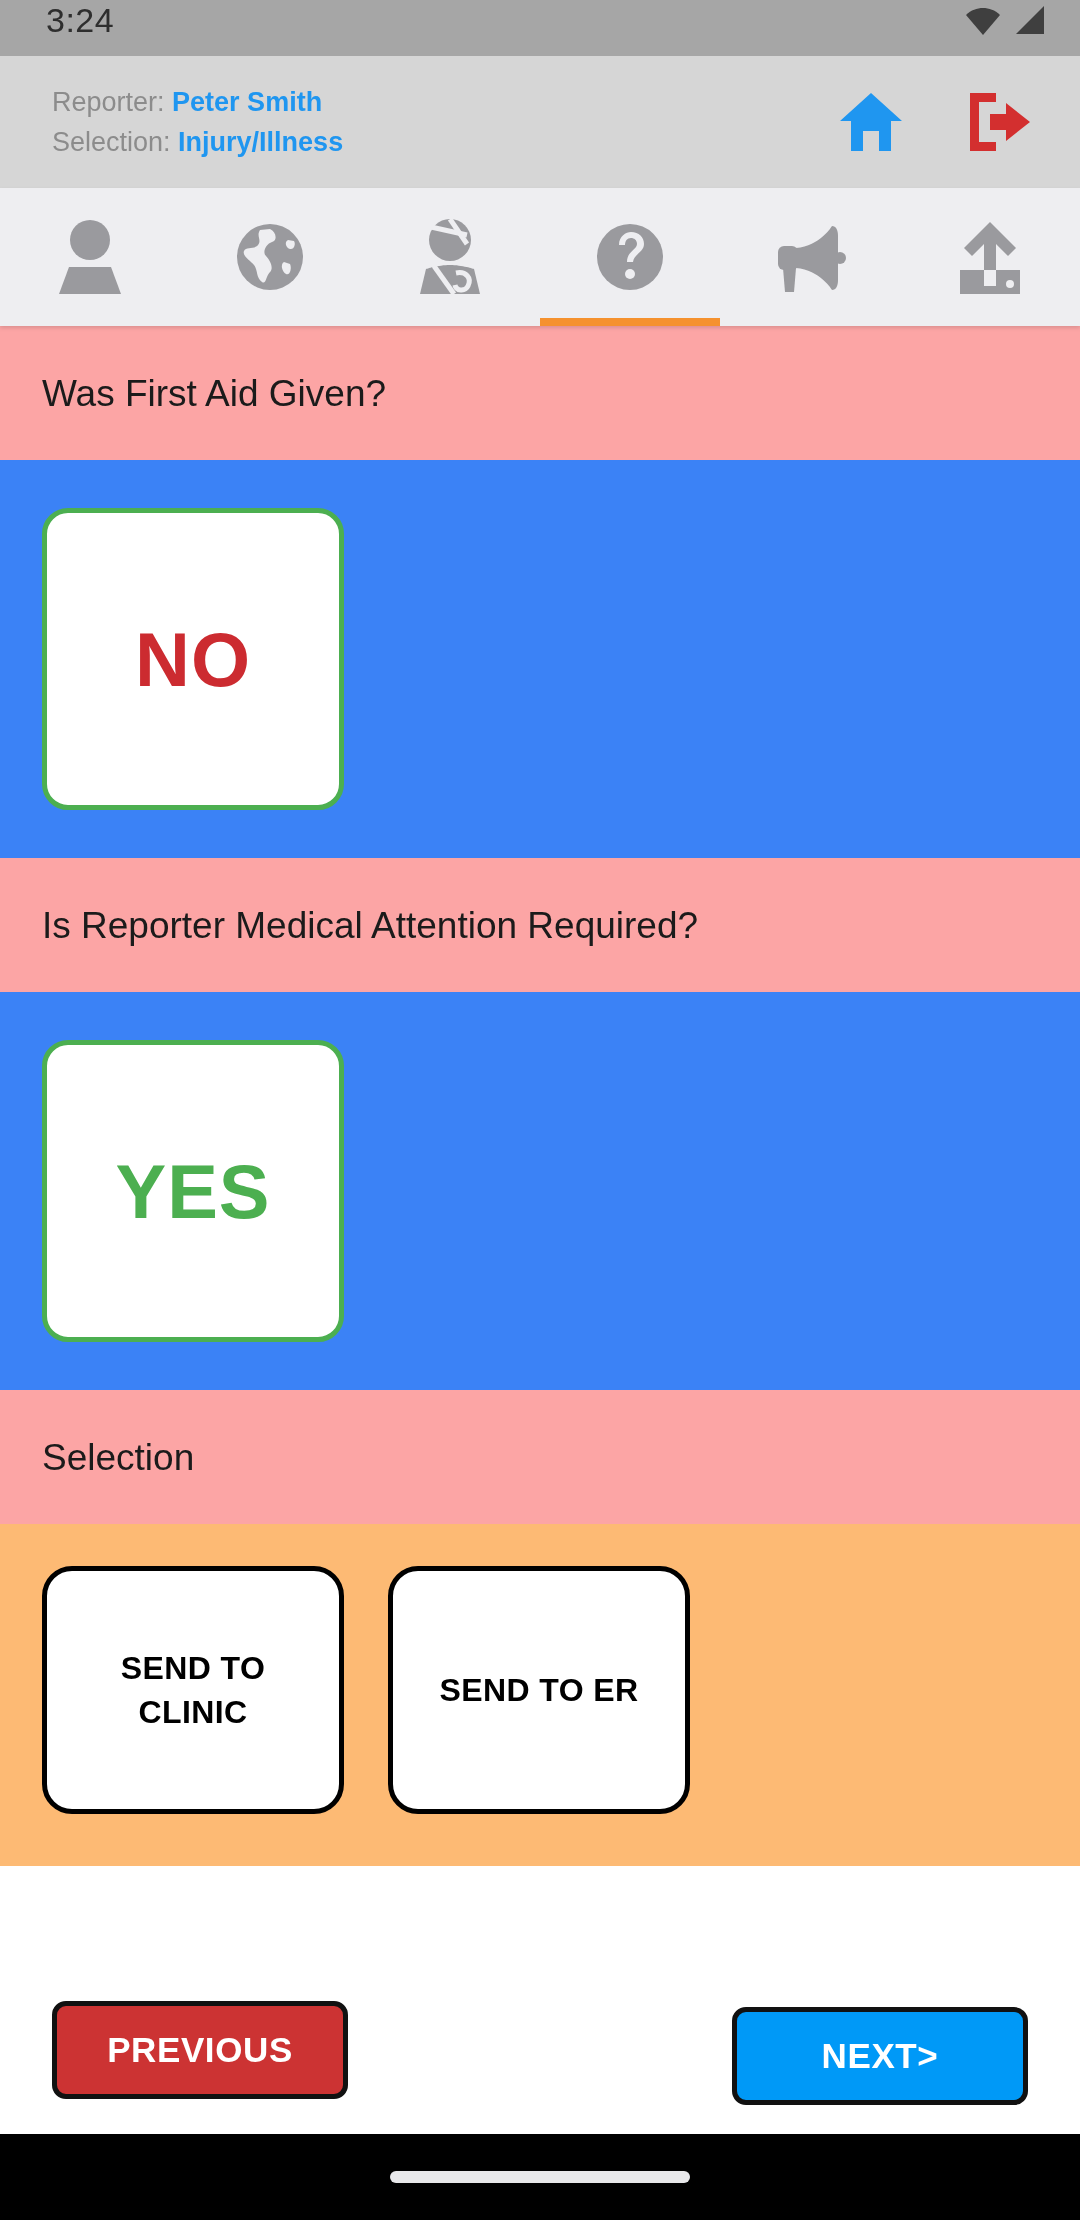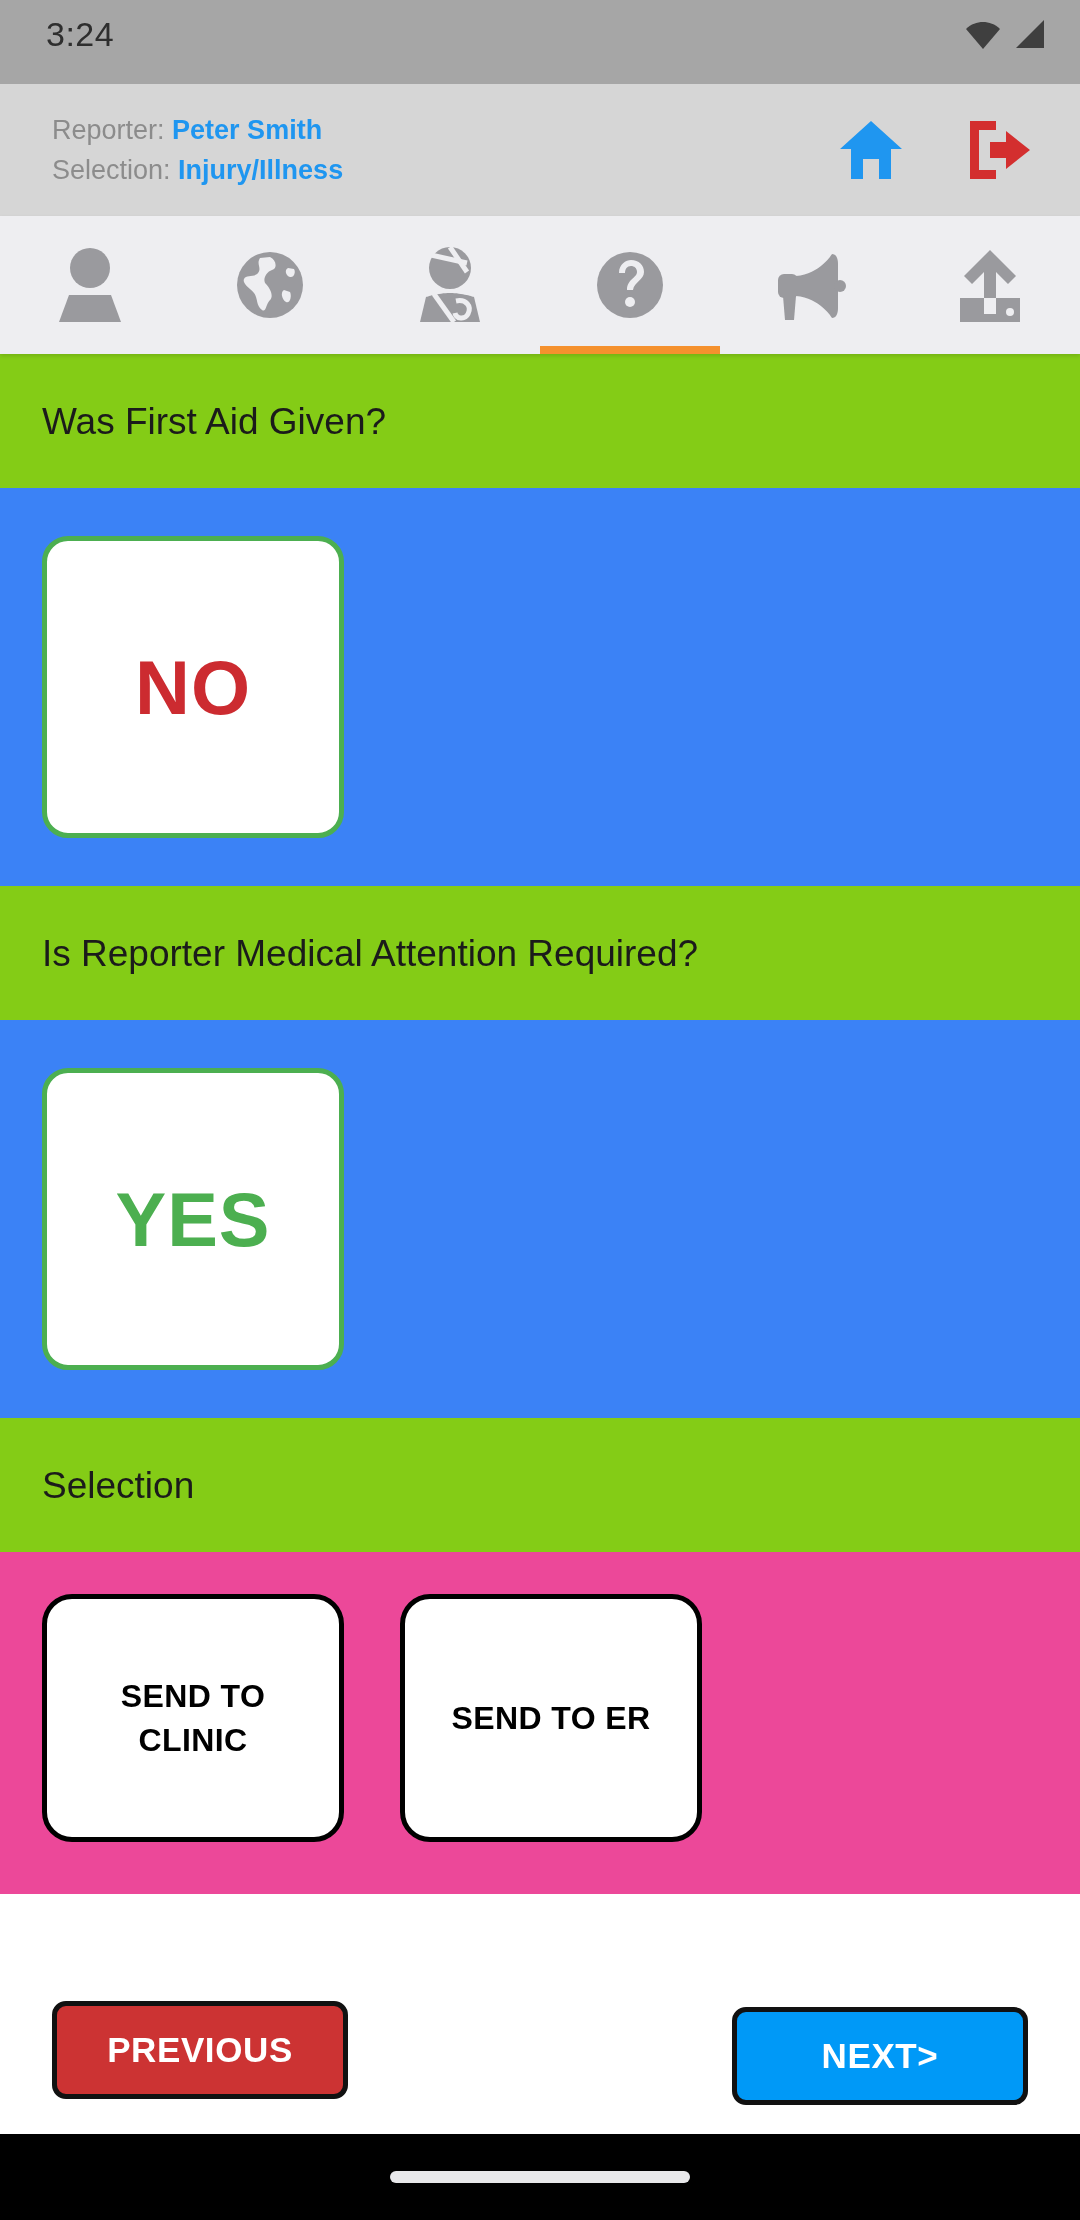--- a/index.html
+++ b/index.html
@@ -16,21 +16,21 @@
     position: relative;
     width: 1080px;
     height: 2220px;
     display: flex;
     flex-direction: column;
     background: #ffffff;
   }
 
   
   .status-bar {
-    height: 84px;
+    height: 56px;
     background: #a6a6a6;
     display: flex;
     align-items: center;
     justify-content: space-between;
     padding: 0 34px 16px 46px;
     flex: 0 0 auto;
   }
   .status-time {
     font-size: 34px;
     color: #2e2e2e;
@@ -105,21 +105,21 @@
   
   .content {
     flex: 1 1 auto;
     display: flex;
     flex-direction: column;
     background: #ffffff;
     overflow: hidden;
   }
 
   .question-row {
-    background: #84cc16;
+    background: #fca5a5;
     padding: 46px 42px 44px 42px;
     flex: 0 0 auto;
   }
   .question-text {
     font-size: 37px;
     color: #1b1b1b;
     line-height: 44px;
   }
 
   .answer-row {
@@ -144,26 +144,26 @@
   .choice-label {
     font-size: 76px;
     font-weight: bold;
     letter-spacing: 1px;
   }
   .choice-no  .choice-label { color: #cc2b30; }
   .choice-yes .choice-label { color: #4caf50; }
 
   
   .send-row {
-    background: #ec4899;
+    background: #fdba74;
     flex: 0 0 auto;
     padding: 42px 42px 52px 42px;
     display: flex;
     align-items: flex-start;
-    gap: 56px;
+    gap: 44px;
   }
   .send-btn {
     width: 302px;
     height: 248px;
     background: #ffffff;
     border: 5px solid #000000;
     border-radius: 30px;
     display: flex;
     align-items: center;
     justify-content: center;

